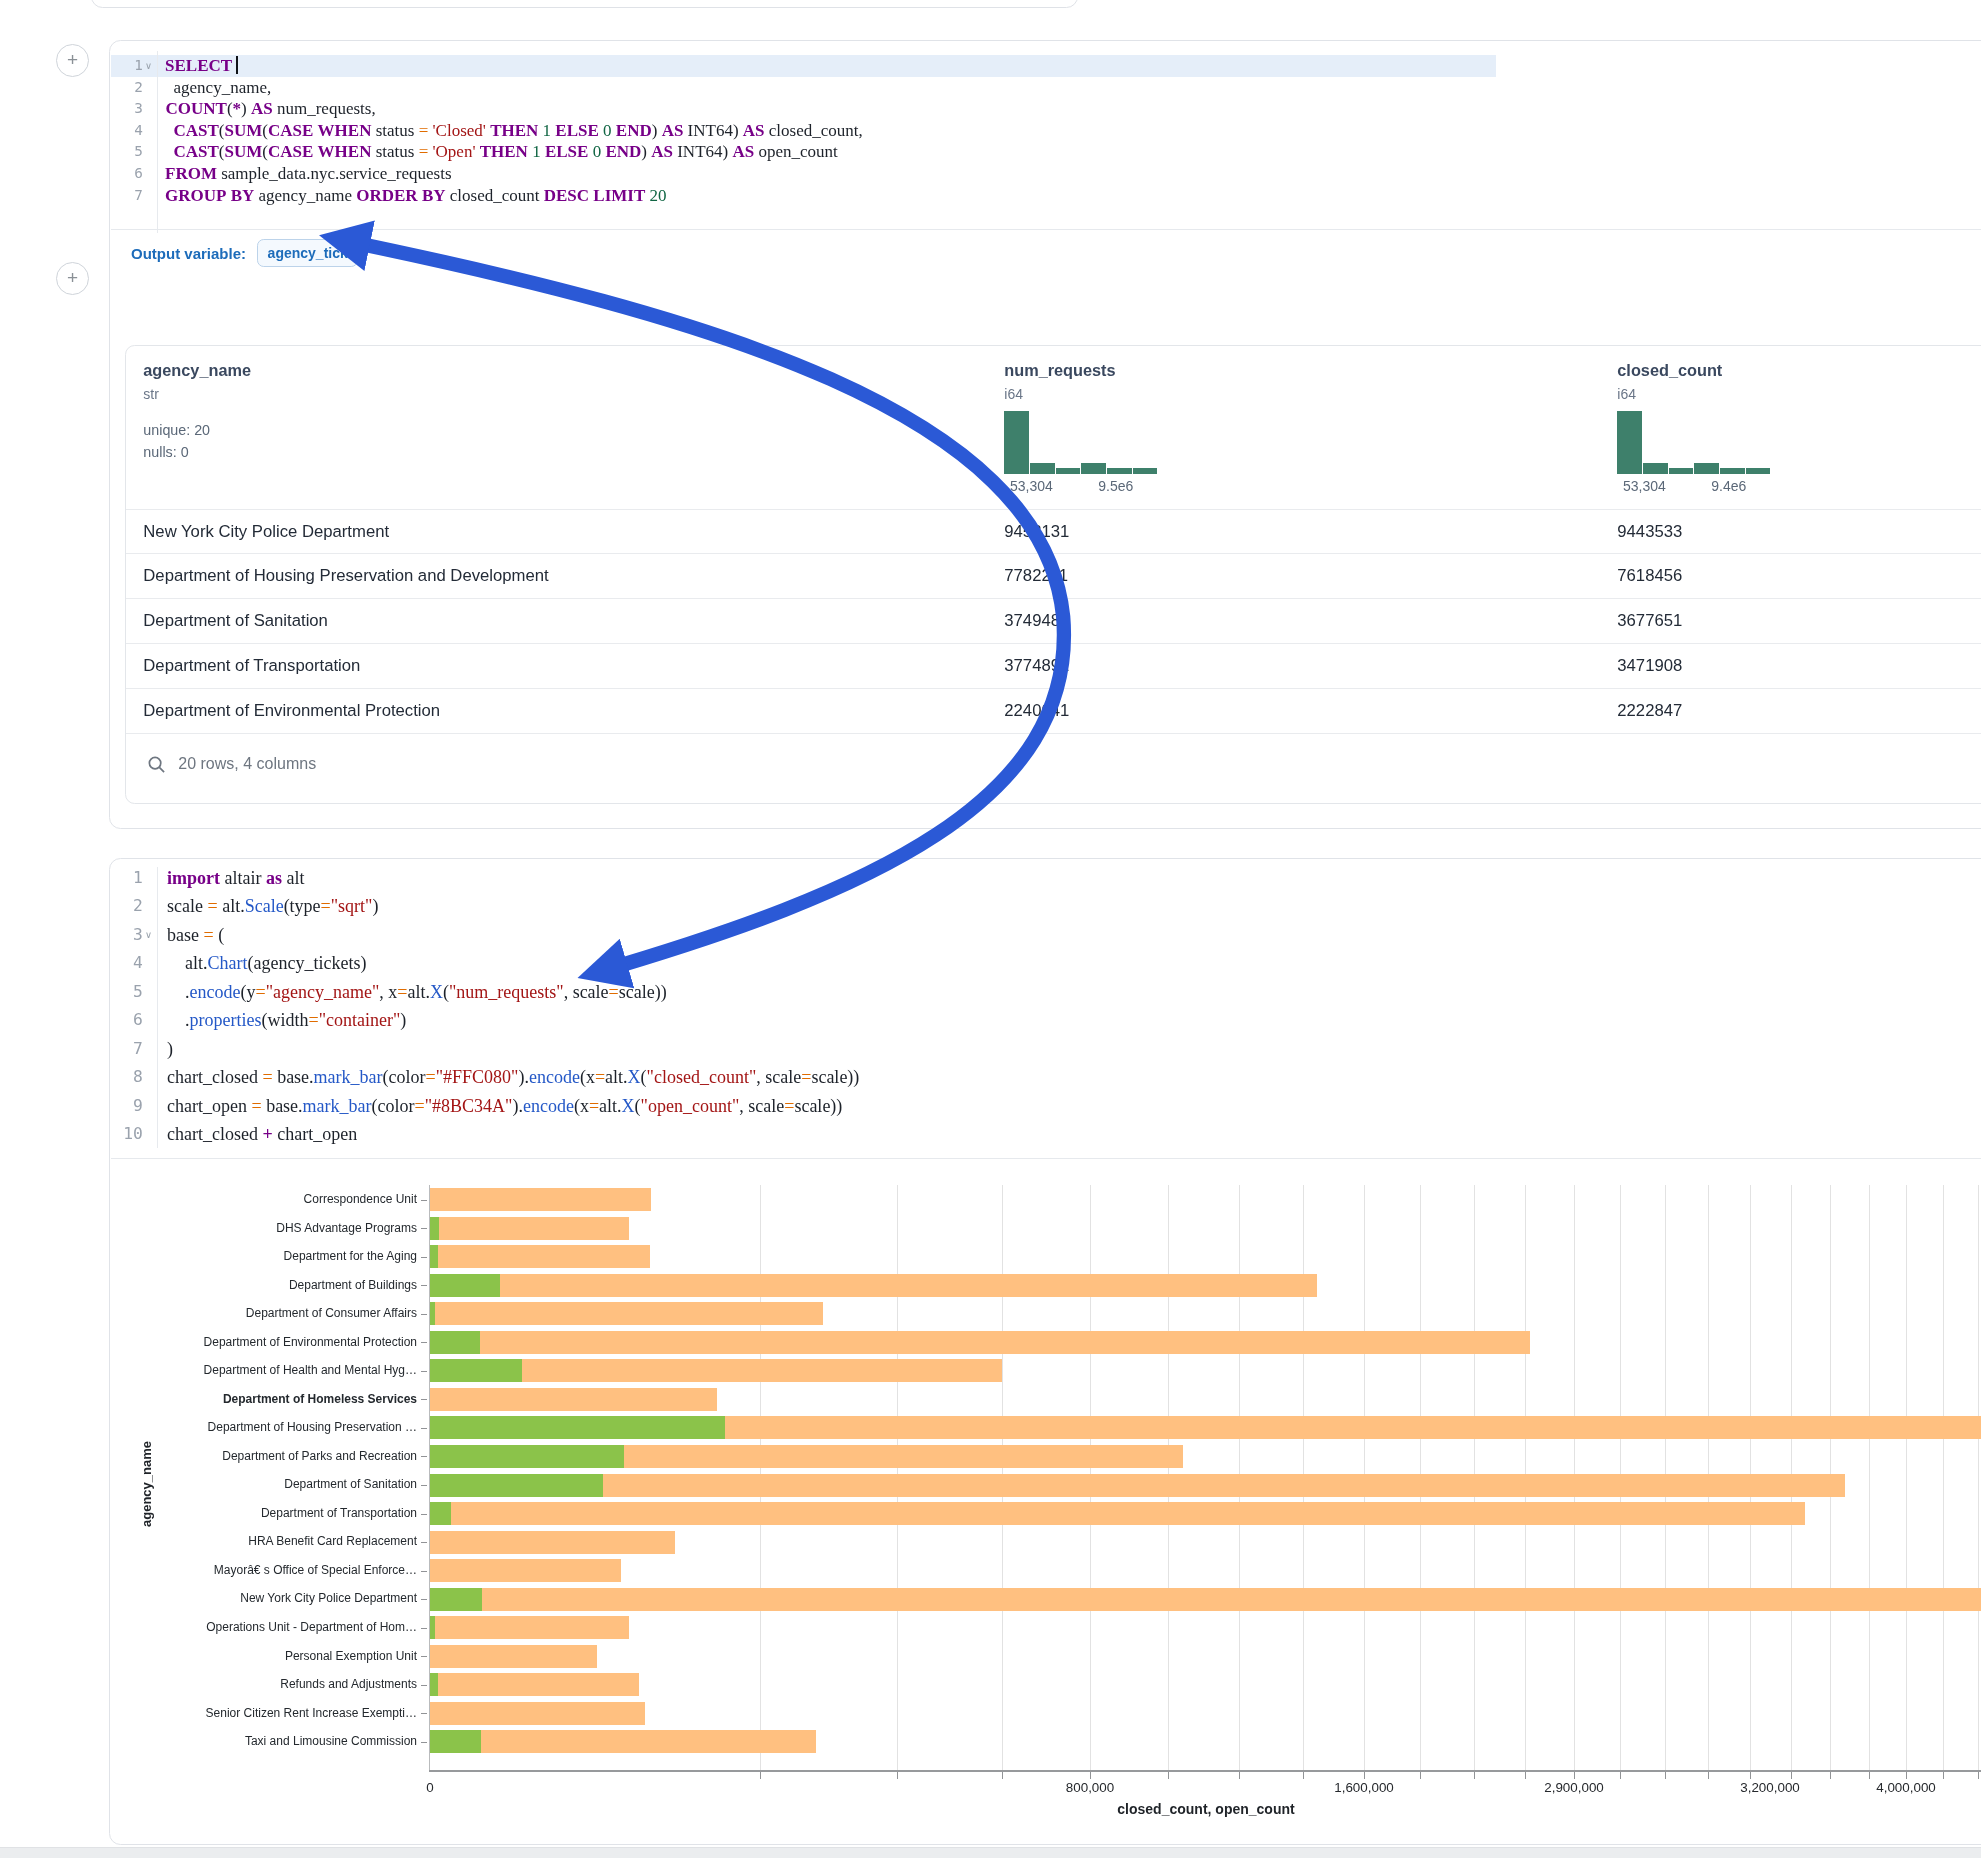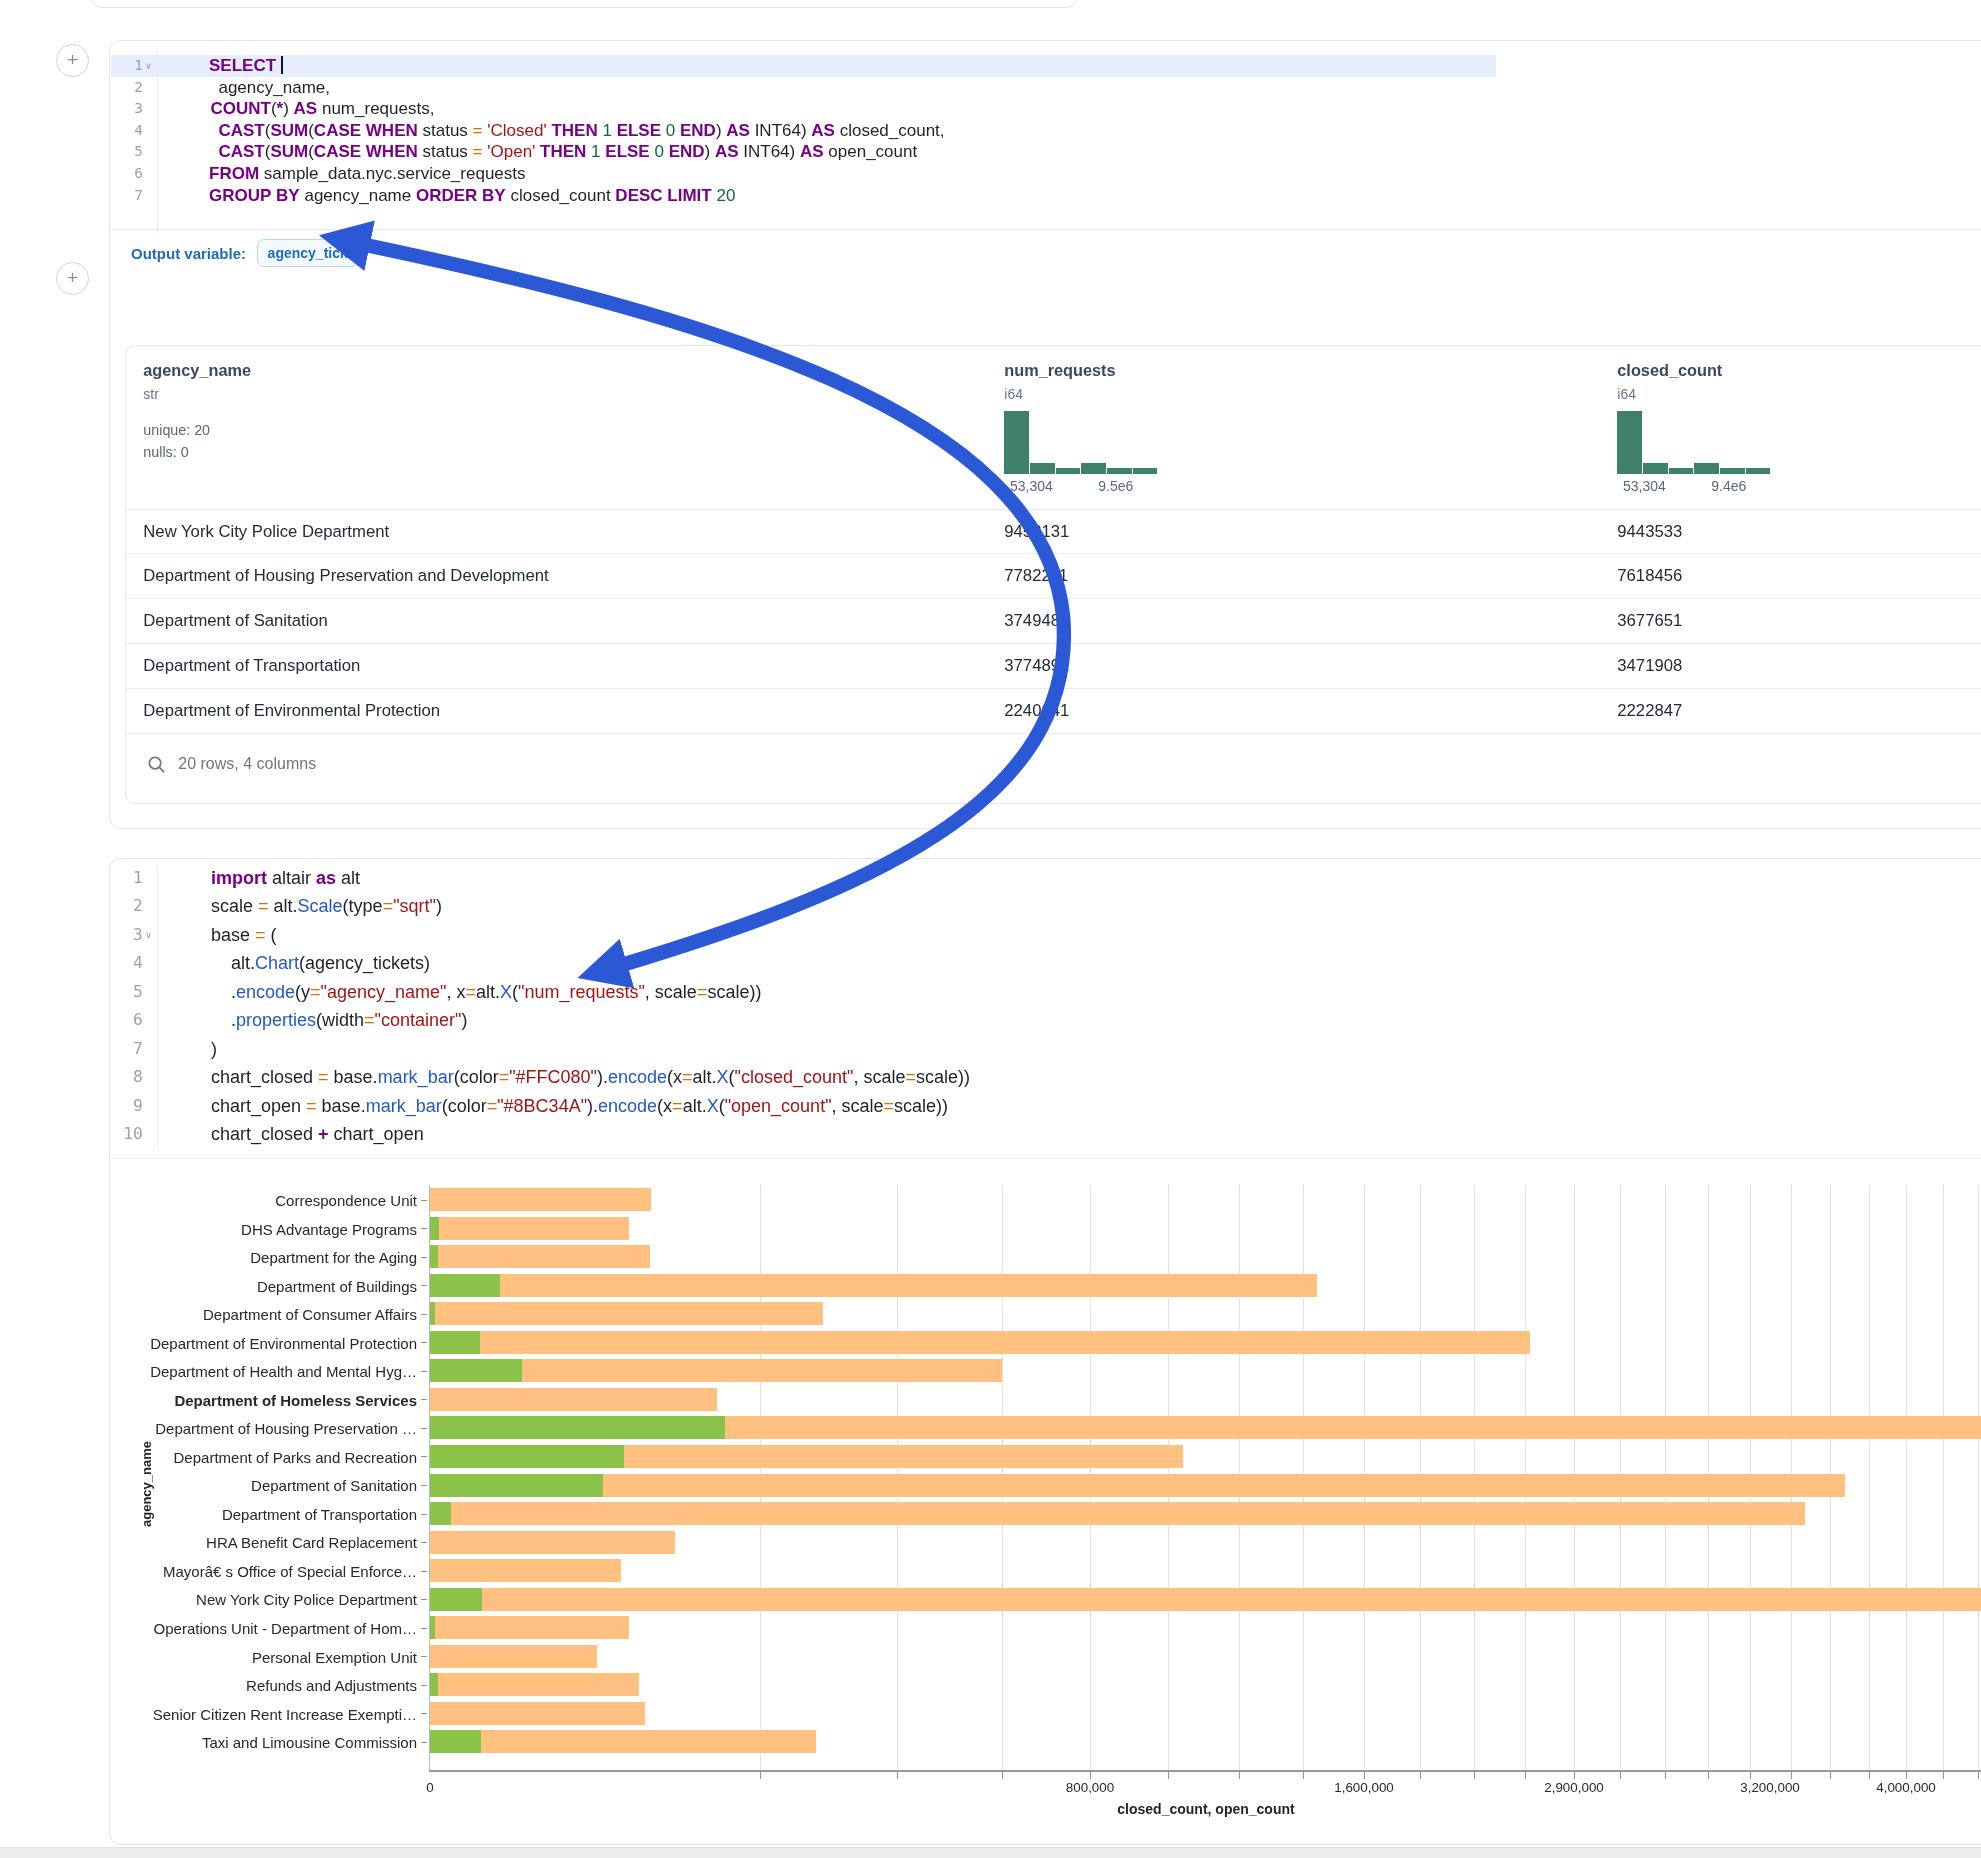--- a/index.html
+++ b/index.html
@@ -7,21 +7,21 @@
     width:1982px;height:1858px;position:relative;overflow:hidden;
     background:#ffffff;font-family:"Liberation Sans",sans-serif;
   }
   
   .cell-card{position:absolute;background:#fff;border:1.4px solid #e0e3e8;border-radius:11.5px;}
   .prev-edge{position:absolute;left:91px;top:-15.3px;width:985px;height:21px;border:1.4px solid #dfe2e7;border-radius:11.5px;background:#fff;}
   .plus-btn{position:absolute;width:31px;height:31px;border:1.4px solid #cfd4da;border-radius:50%;
     color:#8a9096;font-size:19px;line-height:29px;text-align:center;background:#fff;cursor:pointer;}
   .bottom-bar{position:absolute;left:0;top:1847px;width:1982px;height:11.5px;background:#ebedef;border-top:1px solid #e0e2e5;}
   
-  .code-row{position:absolute;white-space:pre;font-family:Liberation Sans, sans-serif;color:#1d222a;margin-left:44px;}
+  .code-row{position:absolute;white-space:pre;font-family:Liberation Serif, serif;color:#1d222a;}
   .gut{position:absolute;text-align:right;font-family:"DejaVu Sans Mono",monospace;color:#9aa2ad;}
   .fold{position:absolute;color:#98a1ab;font-size:9.6px;}
   .gutter-sep{position:absolute;width:1px;background:#e7eaee;}
   .active-band{position:absolute;background:#e5eef9;}
   .tk-k{color:#770088;font-weight:600;}
   .tk-s{color:#a31515;}
   .tk-n{color:#116644;}
   .tk-o{color:#e06c00;}
   .tk-f{color:#2458c7;}
   .tk-d{color:#1d222a;}
@@ -41,21 +41,21 @@
   .hist{position:absolute;top:65px;width:153px;height:63px;display:flex;align-items:flex-end;gap:1px;}
   .hist .hb{background:#3e806b;flex:1 1 0;}
   .hist-lab{position:absolute;top:132px;font-size:14px;color:#5b6878;}
   .t-row{position:absolute;left:0;width:100%;height:45px;border-top:1px solid #e9ebee;}
   .t-cell{position:absolute;top:12.4px;font-size:16.7px;color:#232b37;white-space:nowrap;}
   .t-footer{position:absolute;left:0;width:100%;border-top:1px solid #e9ebee;height:70px;}
   .t-footer .ft-text{position:absolute;left:52px;top:21px;font-size:16px;color:#6e7680;}
   
   .grid-v{position:absolute;width:1px;background:#e2e2e2;}
   .bar{position:absolute;height:23px;}
-  .ylab{position:absolute;width:325px;text-align:right;font-size:15px;color:#24292e;white-space:nowrap;}
+  .ylab{position:absolute;width:325px;text-align:right;font-size:12px;color:#24292e;white-space:nowrap;}
   .ytick{position:absolute;width:5.7px;height:1.1px;background:#919396;}
   .xtick{position:absolute;width:1.1px;height:6.7px;background:#919396;}
   .xlab{position:absolute;font-size:13.4px;color:#26292d;transform:translateX(-50%);white-space:nowrap;}
   .x-domain{position:absolute;height:1.9px;background:#97999c;}
   .y-domain{position:absolute;width:1.4px;background:#b9bbbd;}
   .x-title{position:absolute;font-size:14px;font-weight:700;color:#1f2328;transform:translateX(-50%);}
   .y-title{position:absolute;font-size:13px;font-weight:700;color:#1f2328;transform:translate(-50%,-50%) rotate(-90deg);white-space:nowrap;}
   svg.arrow{position:absolute;left:0;top:0;pointer-events:none;z-index:60;}
   .chart-layer{position:absolute;left:0;top:0;width:1982px;height:1858px;z-index:5;pointer-events:none;}
 </style>

